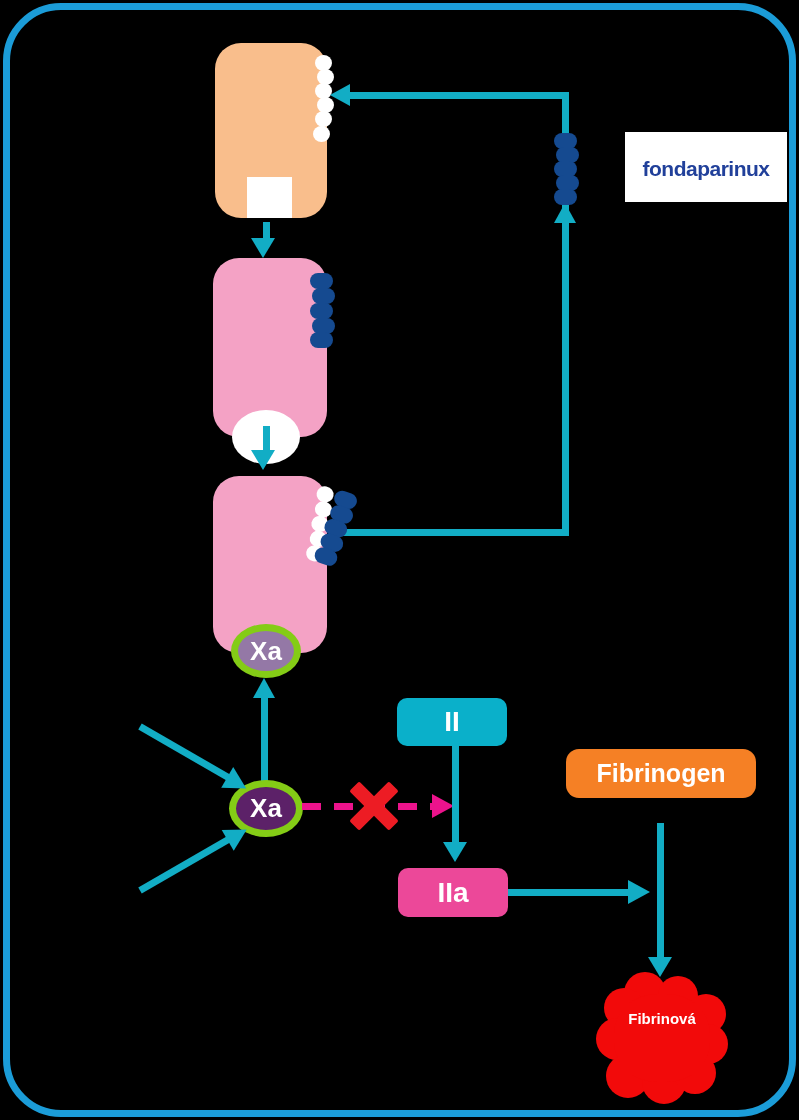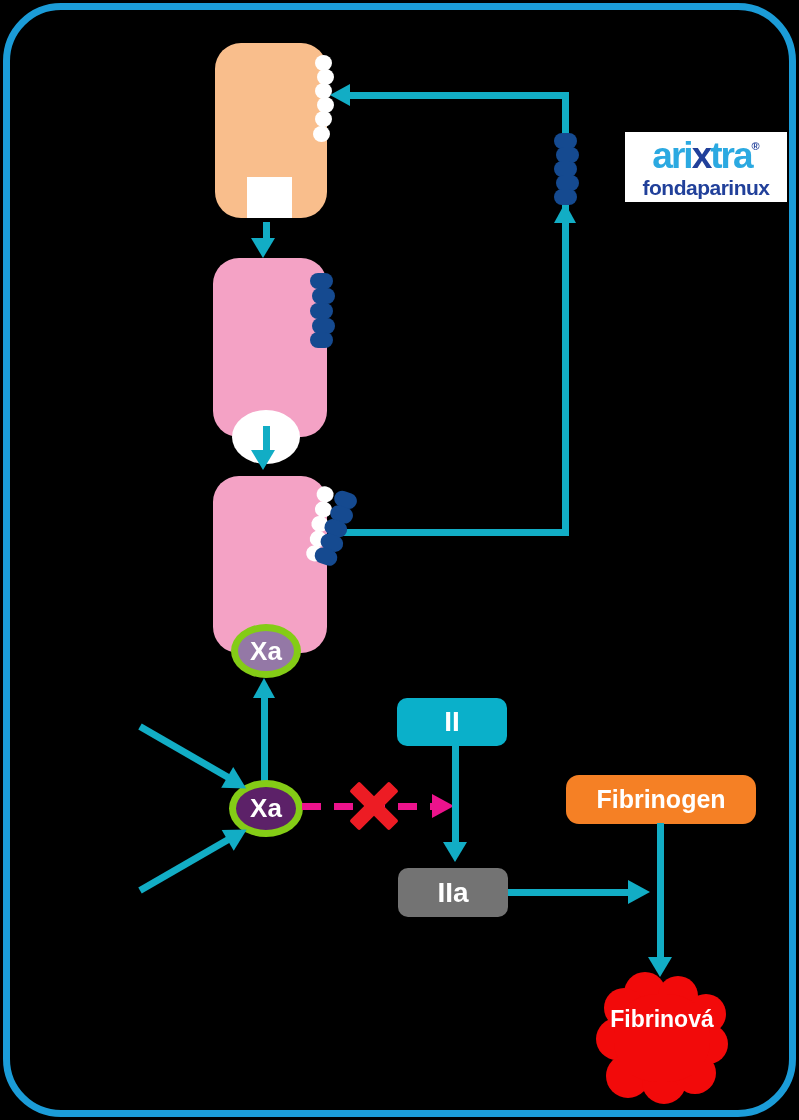--- a/index.html
+++ b/index.html
@@ -47,37 +47,37 @@
     position:absolute;left:302px;top:803px;width:132px;height:7px;
     background:repeating-linear-gradient(90deg,#EC138C 0 19px,transparent 19px 32px);
   }
   .xbar{position:absolute;left:346px;top:799px;width:56px;height:14px;background:#ED1C24;border-radius:2px;}
 
   .box{
     position:absolute;display:flex;align-items:center;justify-content:center;
     color:#fff;font-weight:bold;border-radius:10px;
   }
   .box-ii {left:397px;top:698px;width:110px;height:48px;background:#0AB0CA;font-size:28px;}
-  .box-iia{left:398px;top:868px;width:110px;height:49px;background:#737373;font-size:28px;}
-  .box-fib{left:566px;top:775px;width:190px;height:49px;background:#F58025;font-size:25px;border-radius:13px;}
+  .box-iia{left:398px;top:868px;width:110px;height:49px;background:#ec4899;font-size:28px;}
+  .box-fib{left:566px;top:749px;width:190px;height:49px;background:#F58025;font-size:25px;border-radius:13px;}
 
   .logo{
     position:absolute;left:625px;top:132px;width:162px;height:70px;background:#fff;
     display:flex;flex-direction:column;align-items:center;justify-content:center;line-height:1;
   }
   .logo .brand{font-size:37px;font-weight:bold;letter-spacing:-2px;color:#2BA9E1;}
   .logo .brand .dk{color:#21409A;}
   .logo .brand sup{font-size:11px;letter-spacing:0;color:#21409A;vertical-align:18px;}
   .logo .sub{font-size:21px;font-weight:bold;color:#21409A;margin-top:3px;letter-spacing:-0.5px;}
 
   .cloud{position:absolute;left:596px;top:972px;width:132px;height:132px;}
   .cloud .puff{position:absolute;background:#F20A0A;border-radius:50%;}
   .cloud .txt{
     position:absolute;left:-10px;right:-10px;top:30px;text-align:center;
-    color:#fff;font-weight:bold;font-size:23px;line-height:34px;
+    color:#fff;font-weight:bold;font-size:15px;line-height:34px;
   }
 </style>
 </head>
 <body>
 
 <div class="stage">
 
   <div class="frame"></div>
 
   <div class="at-shape">
@@ -100,21 +100,20 @@
 
   <div class="tri up" style="left:554px;top:203px;"></div>
 
   <div class="bead navy" style="left:554px;top:133px;"></div>
   <div class="bead navy" style="left:556px;top:147px;"></div>
   <div class="bead navy" style="left:554px;top:161px;"></div>
   <div class="bead navy" style="left:556px;top:175px;"></div>
   <div class="bead navy" style="left:554px;top:189px;"></div>
 
   <div class="logo">
-    <div class="brand"><span>ari</span><span class="dk">x</span><span>tra</span><sup>®</sup></div>
     <div class="sub">fondaparinux</div>
   </div>
 
   <div class="line" style="left:263px;top:222px;width:7px;height:18px;"></div>
   <div class="tri down" style="left:251px;top:238px;"></div>
 
   <div class="pink pink2"></div>
   <div class="bead navy" style="left:310px;top:273px;"></div>
   <div class="bead navy" style="left:312px;top:288px;"></div>
   <div class="bead navy" style="left:310px;top:303px;"></div>

